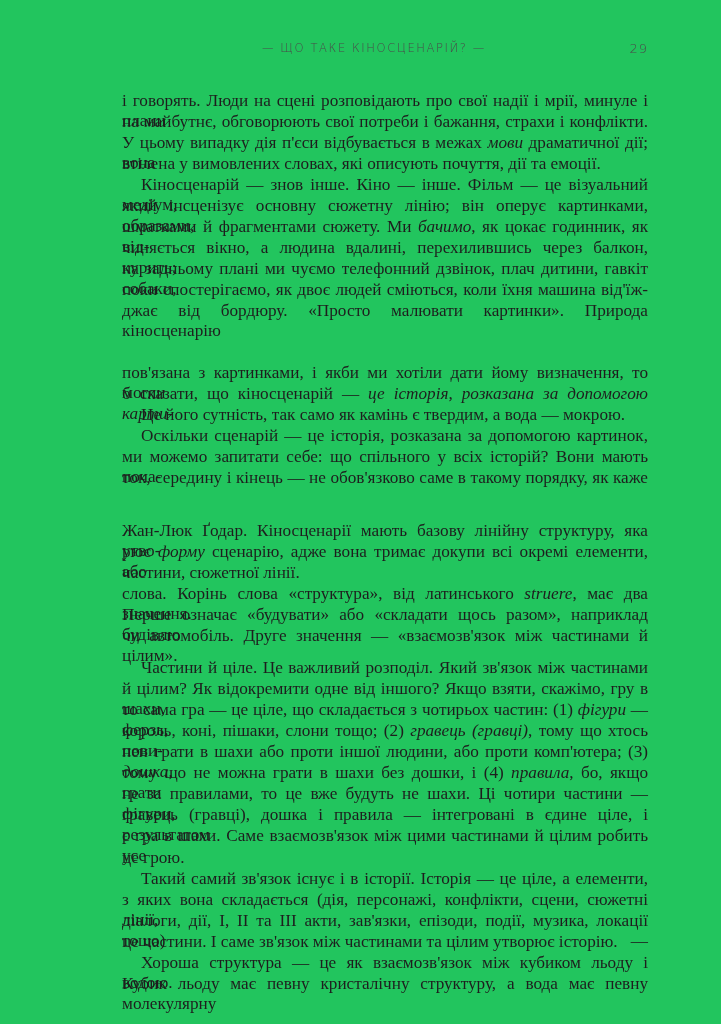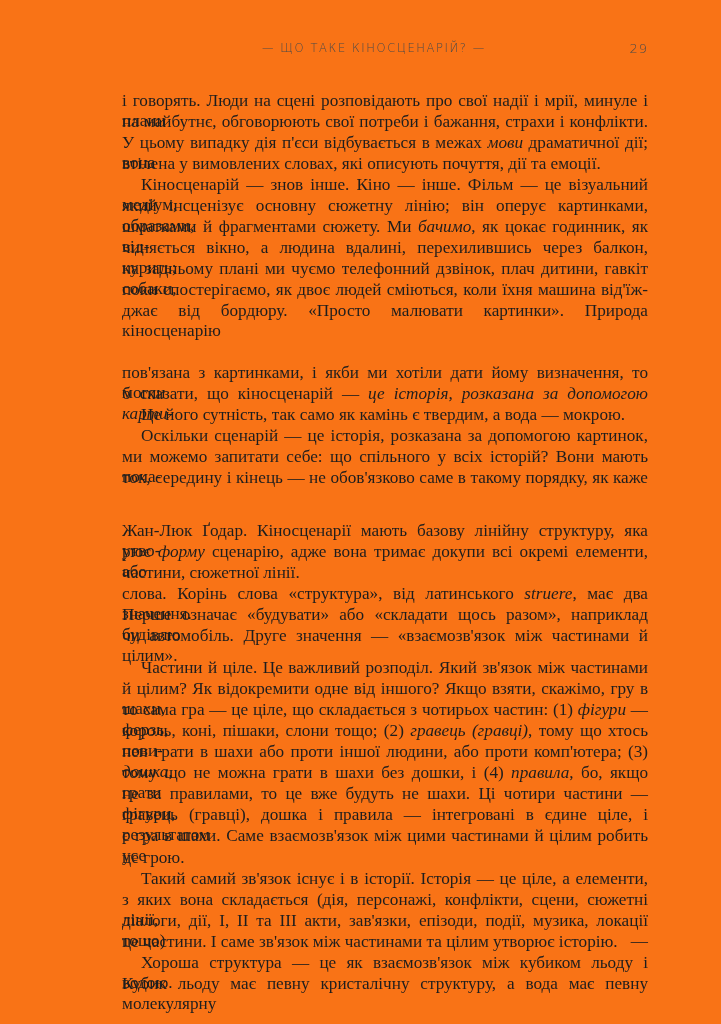--- a/index.html
+++ b/index.html
@@ -13,21 +13,21 @@
     position: relative;
     overflow: hidden;
     font-family: "Liberation Serif", "DejaVu Serif", serif;
     color: #1e1e1e;
   }
   .page {
     position: absolute;
     left: 0; top: 0;
     width: 721px;
     height: 1024px;
-    background: #f97316;
+    background: #22c55e;
   }
   .running-header {
     position: absolute;
     top: 38px;
     left: 262px;
     width: 386px;
     height: 20px;
     display: flex;
     justify-content: space-between;
     align-items: center;

